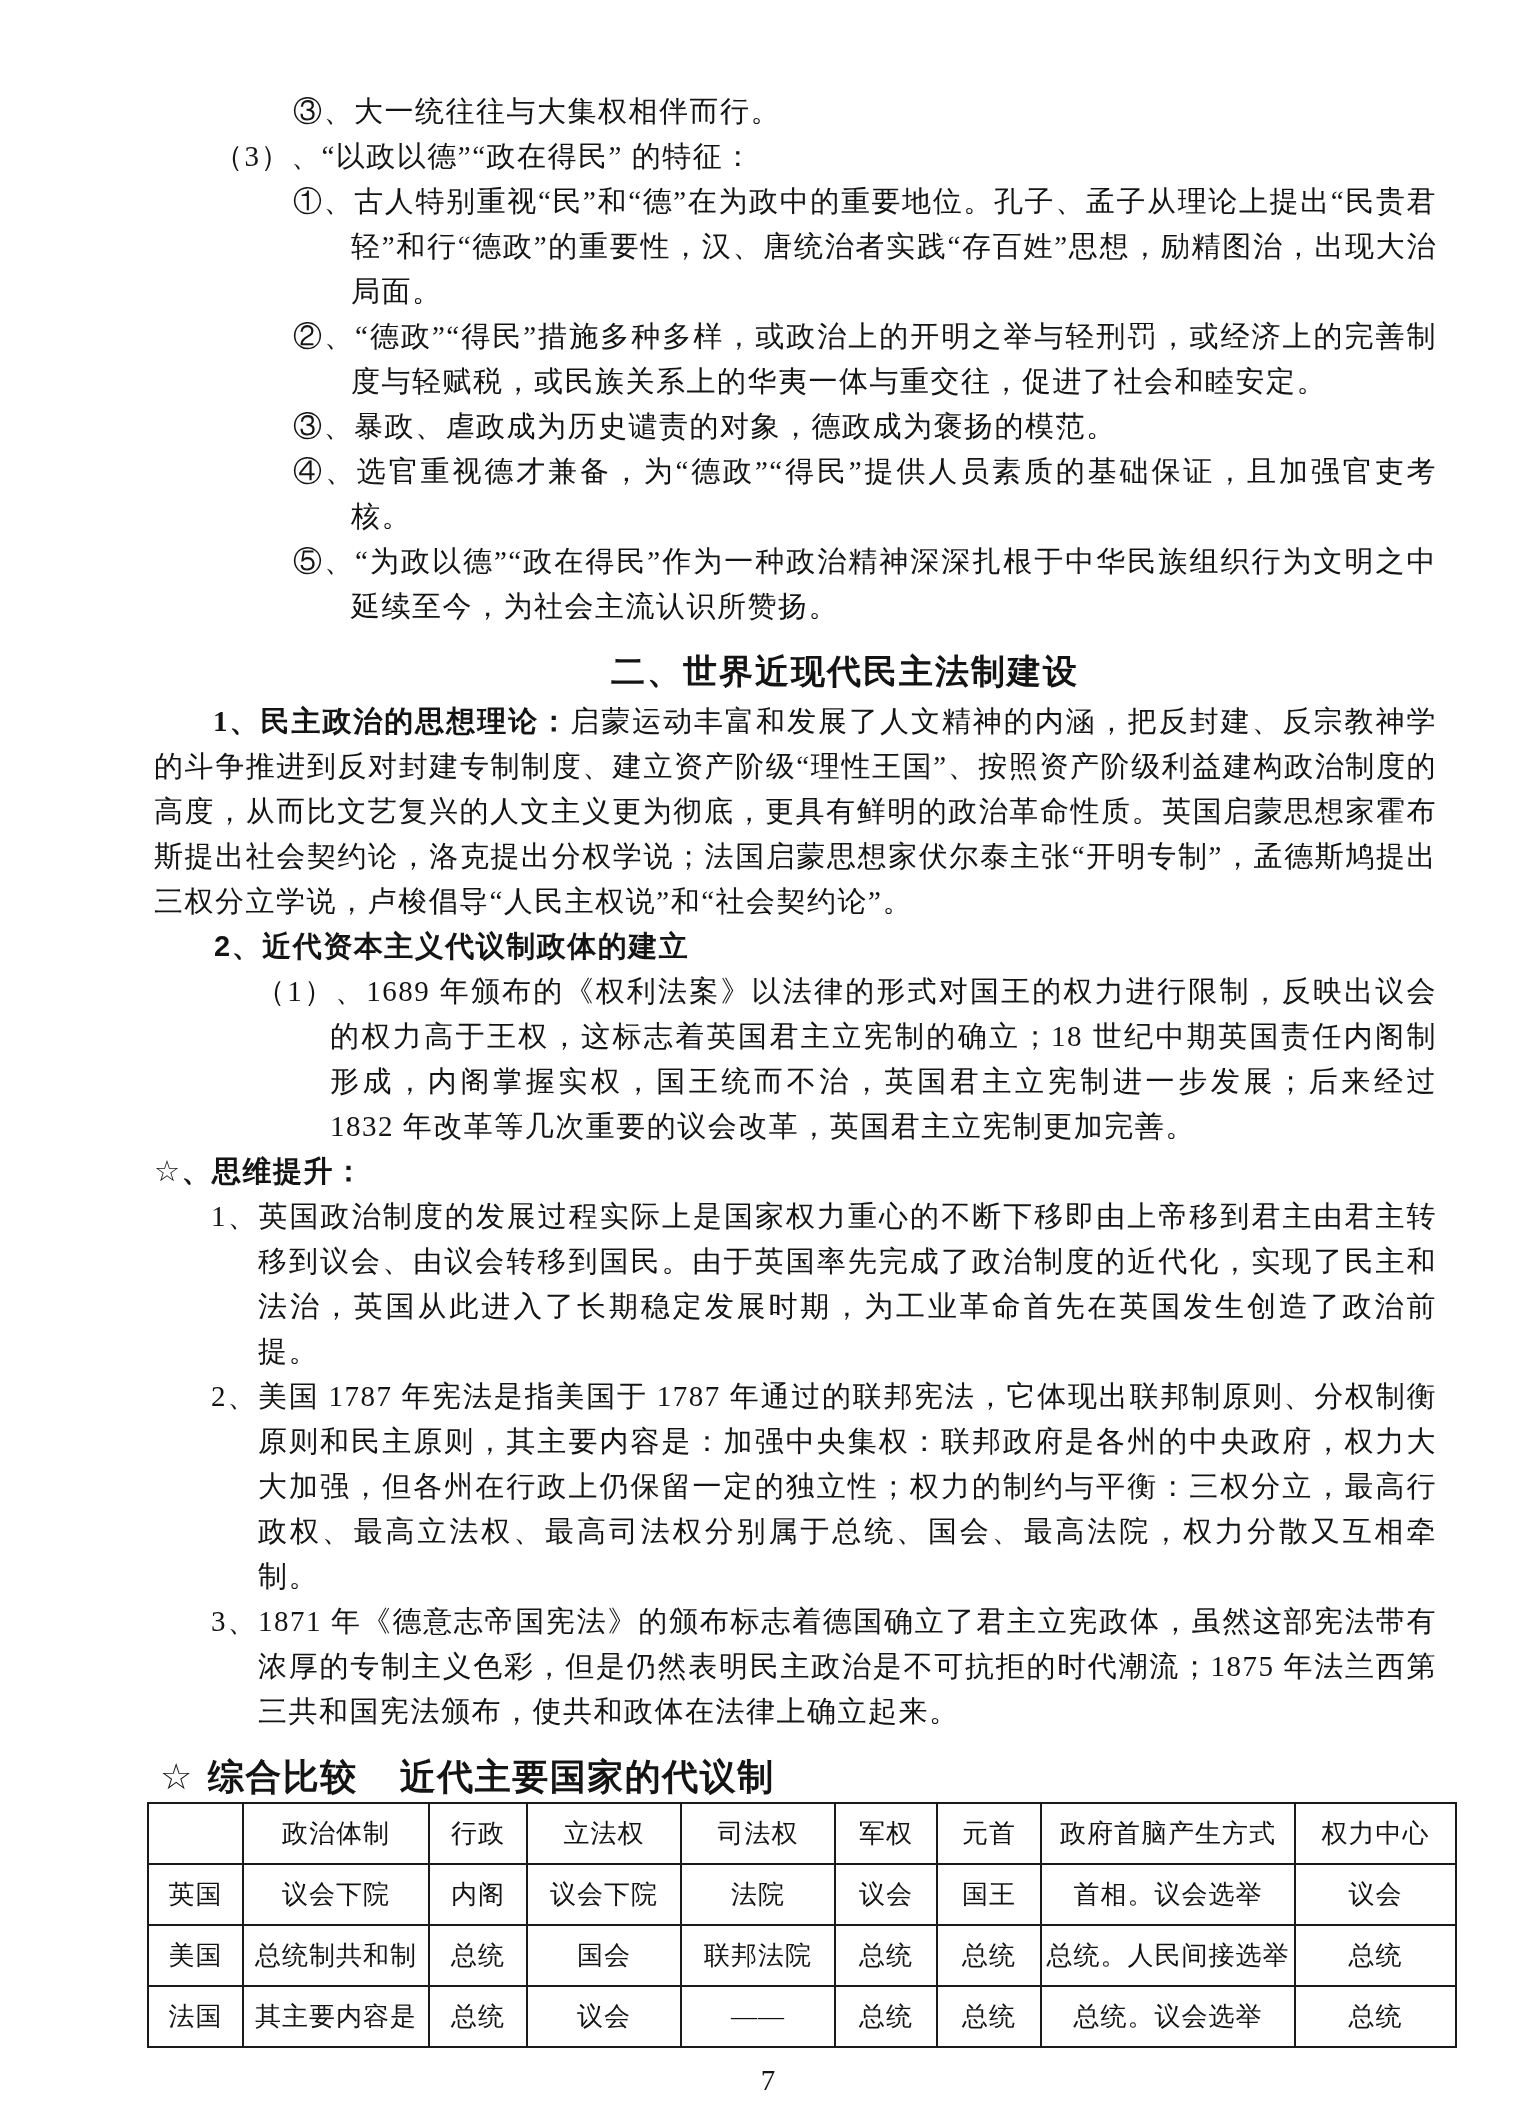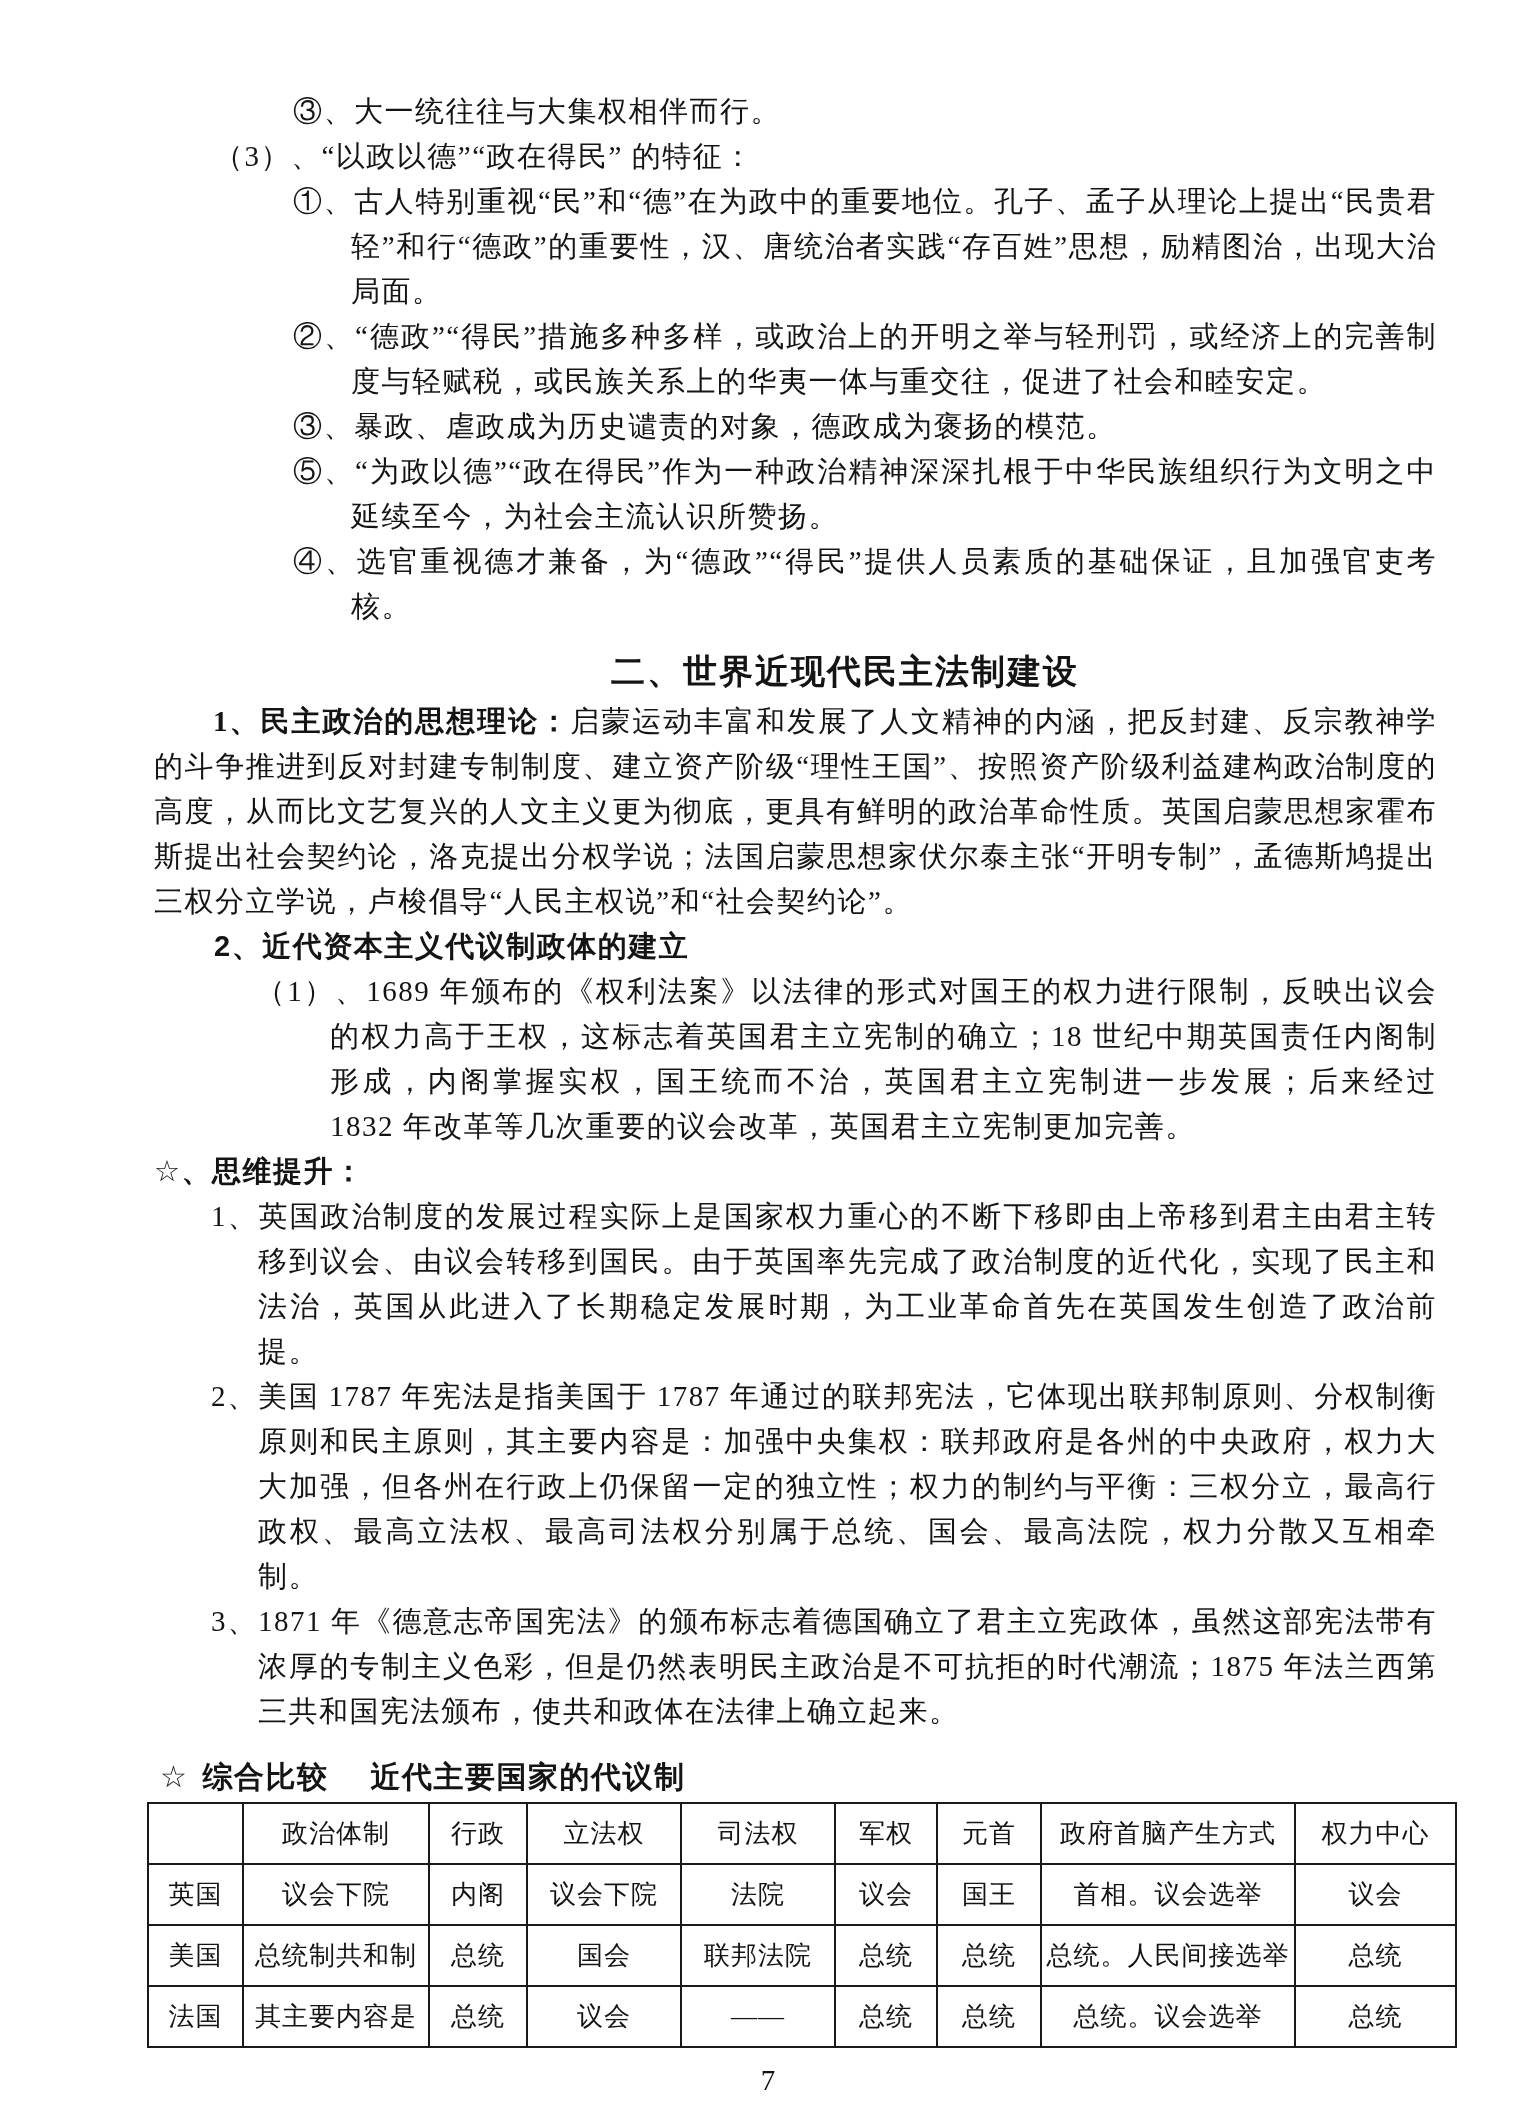--- a/index.html
+++ b/index.html
@@ -70,21 +70,21 @@
     margin-left: 211px;
     width: 1226px;
     padding-left: 47px;
     text-indent: -47px;
   }
   .cmp-title {
     margin-left: 160px;
     margin-top: 18px;
     font-weight: bold;
     font-family: Liberation Sans, sans-serif;
-    font-size: 30px;
+    font-size: 36px;
     line-height: 50px;
   }
   .cmp-title .gap { display: inline-block; width: 42px; }
   .cmp-title .star { font-weight: normal; margin-right: 14px; }
 
   table.cmp-table {
     margin-left: 147px;
     width: 1308px;
     border-collapse: collapse;
     table-layout: fixed;
@@ -110,22 +110,22 @@
 <body>
 
 <main class="page">
 
   <section>
     <p class="item-circ mh1"><span>③、</span><span>大一统往往与大集权相伴而行。</span></p>
     <p class="sub-label mh1">（3）、“以政以德”“政在得民” 的特征：</p>
     <p class="item-circ mh3"><span>①、</span><span>古人特别重视“民”和“德”在为政中的重要地位。孔子、孟子从理论上提出“民贵君轻”和行“德政”的重要性，汉、唐统治者实践“存百姓”思想，励精图治，出现大治局面。</span></p>
     <p class="item-circ mh2"><span>②、</span><span>“德政”“得民”措施多种多样，或政治上的开明之举与轻刑罚，或经济上的完善制度与轻赋税，或民族关系上的华夷一体与重交往，促进了社会和睦安定。</span></p>
     <p class="item-circ mh1"><span>③、</span><span>暴政、虐政成为历史谴责的对象，德政成为褒扬的模范。</span></p>
+    <p class="item-circ mh2"><span>④、</span><span>选官重视德才兼备，为“德政”“得民”提供人员素质的基础保证，且加强官吏考核。</span></p>
     <p class="item-circ mh2"><span>⑤、</span><span>“为政以德”“政在得民”作为一种政治精神深深扎根于中华民族组织行为文明之中延续至今，为社会主流认识所赞扬。</span></p>
-    <p class="item-circ mh2"><span>④、</span><span>选官重视德才兼备，为“德政”“得民”提供人员素质的基础保证，且加强官吏考核。</span></p>
   </section>
 
   <section>
     <h2 class="sec-heading">二、世界近现代民主法制建设</h2>
     <p class="para1 mh5"><span class="bold">1、民主政治的思想理论：</span><span>启蒙运动丰富和发展了人文精神的内涵，把反封建、反宗教神学的斗争推进到反对封建专制制度、建立资产阶级“理性王国”、按照资产阶级利益建构政治制度的高度，从而比文艺复兴的人文主义更为彻底，更具有鲜明的政治革命性质。英国启蒙思想家霍布斯提出社会契约论，洛克提出分权学说；法国启蒙思想家伏尔泰主张“开明专制”，孟德斯鸠提出三权分立学说，卢梭倡导“人民主权说”和“社会契约论”。</span></p>
     <p class="sub2-heading mh1">2、近代资本主义代议制政体的建立</p>
     <p class="item-paren mh4"><span>（1）、</span><span>1689 年颁布的《权利法案》以法律的形式对国王的权力进行限制，反映出议会的权力高于王权，这标志着英国君主立宪制的确立；18 世纪中期英国责任内阁制形成，内阁掌握实权，国王统而不治，英国君主立宪制进一步发展；后来经过 1832 年改革等几次重要的议会改革，英国君主立宪制更加完善。</span></p>
   </section>
 
   <section>

